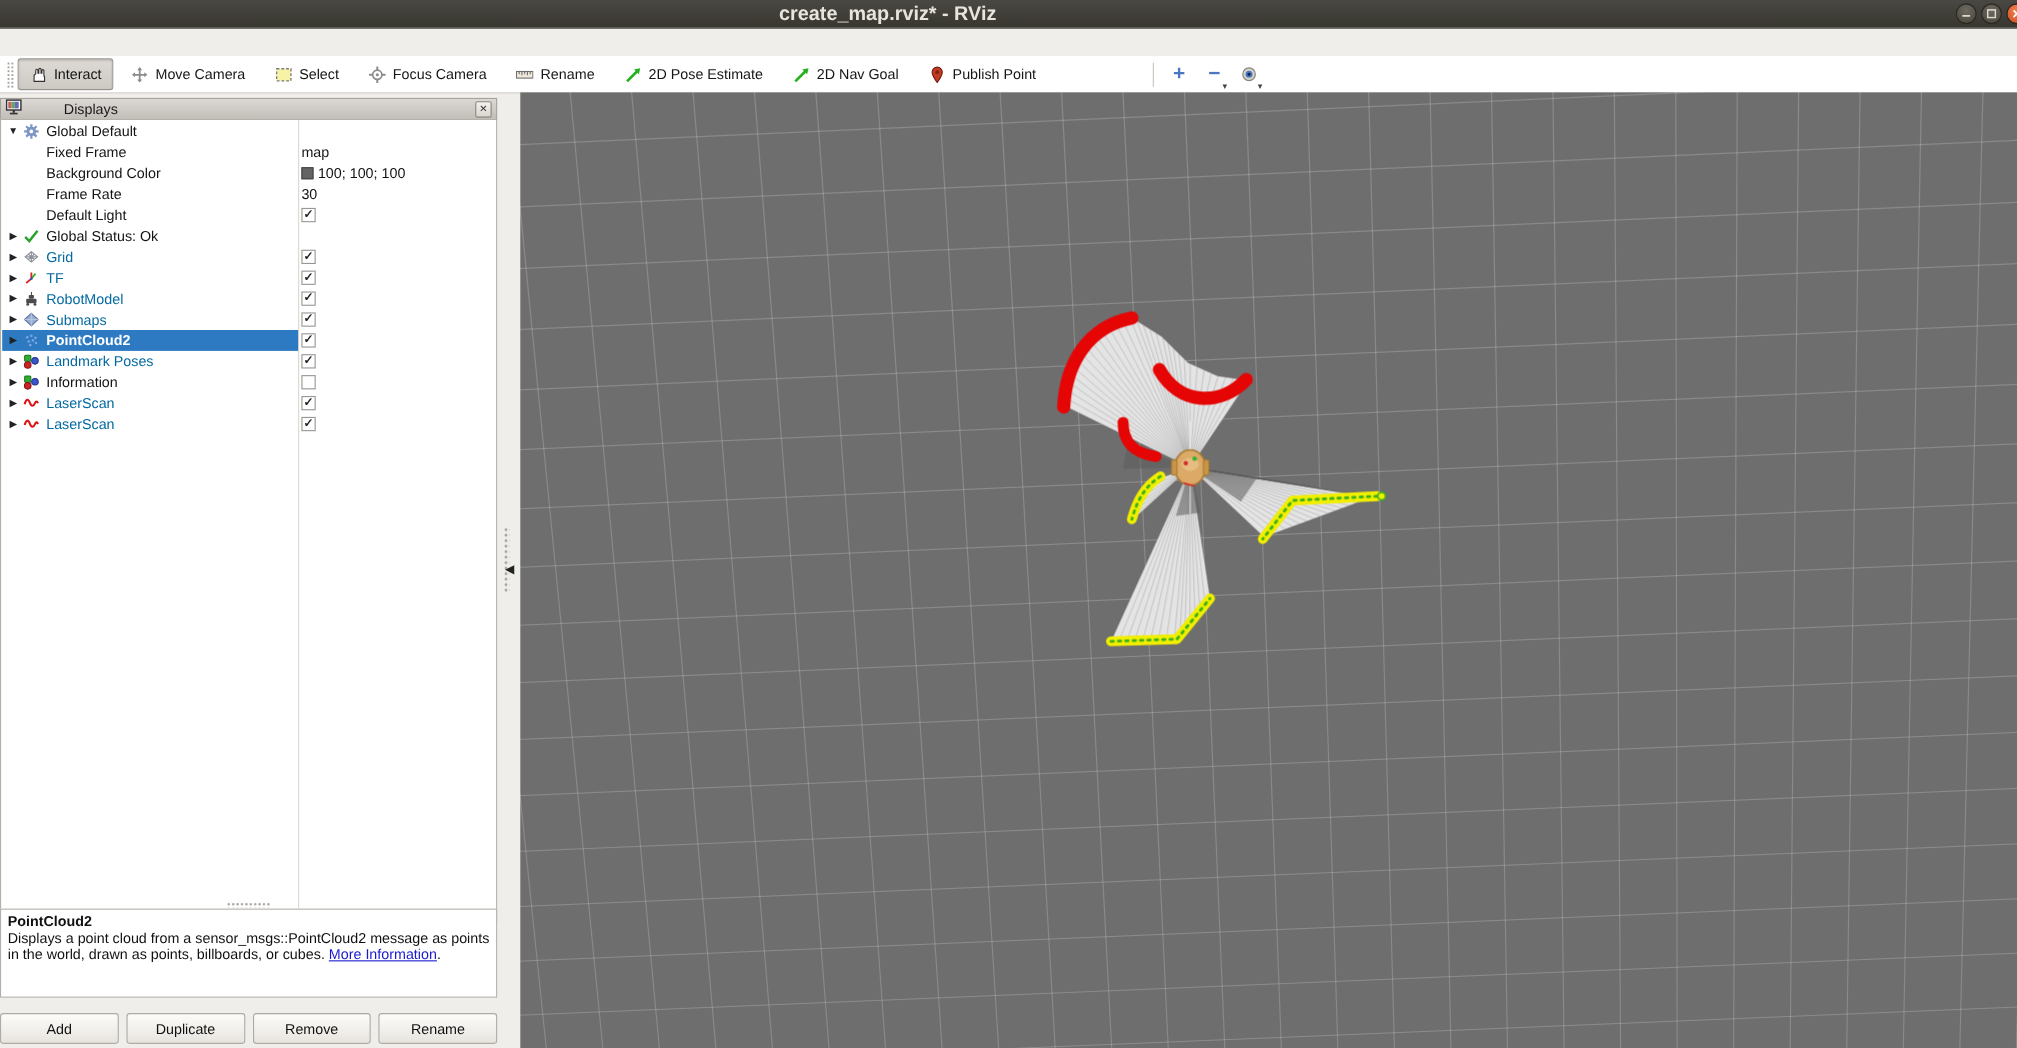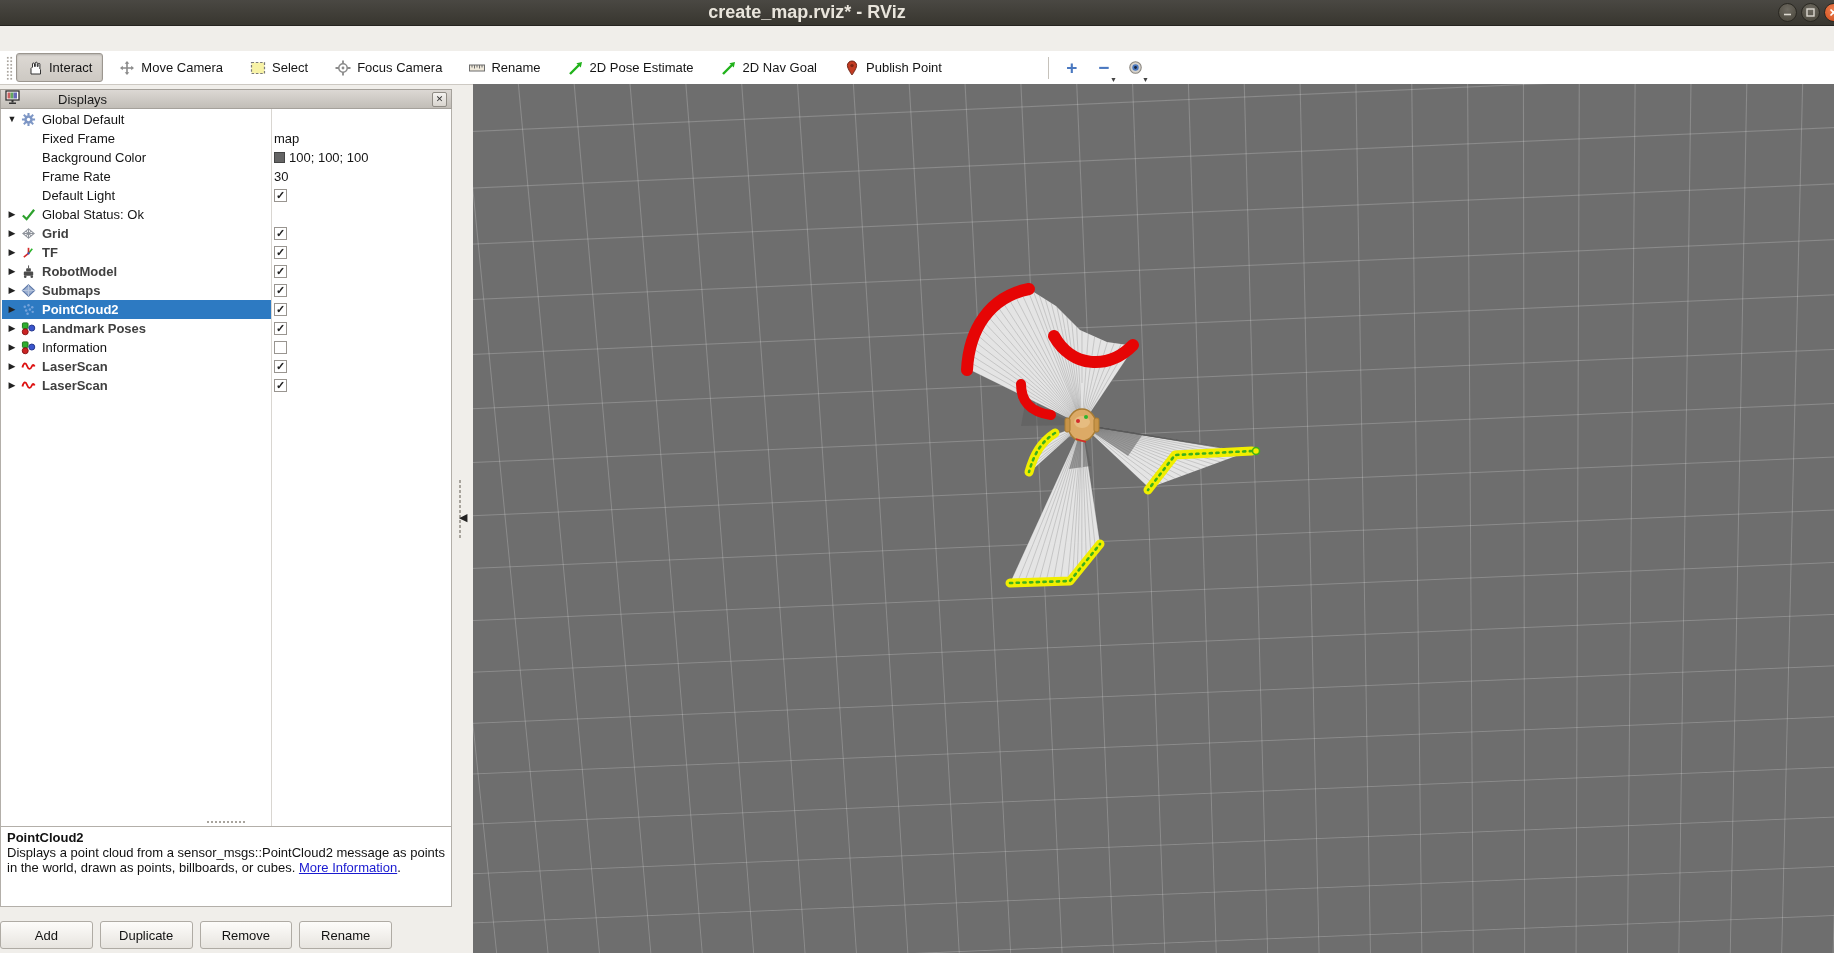--- a/index.html
+++ b/index.html
@@ -49,33 +49,33 @@
                font-size:9px;line-height:13px;text-align:center;color:#333;}
   .tree{position:absolute;left:0;top:20px;width:452px;height:729px;box-sizing:border-box;
         background:#fff;border:1px solid #b3afa9;border-top:none;overflow:hidden;}
   .col-divider{position:absolute;left:270px;top:0;bottom:0;width:1px;background:#d9d6d1;}
   .trow{position:absolute;left:1px;width:449px;height:19px;font-size:13px;color:#141414;}
   .trow .sel-bg{position:absolute;left:0;top:0;width:269px;height:19px;background:#2d7ac2;}
   .trow .expander{position:absolute;left:4px;top:0;width:12px;height:19px;line-height:19px;
                   font-size:9px;color:#222;text-align:center;}
   .trow .ticon{position:absolute;left:19px;top:2px;width:15px;height:15px;}
   .trow .tlabel{position:absolute;left:40px;top:0;height:19px;line-height:19px;white-space:nowrap;}
-  .trow .tlabel.blue{color:#404040;font-weight:bold;}
+  .trow .tlabel.blue{color:#0369a1;font-weight:normal;}
   .trow.selected .tlabel{color:#fff;font-weight:bold;}
   .trow .tvalue{position:absolute;left:272px;top:0;height:19px;display:flex;align-items:center;gap:4px;}
   .checkbox{width:13px;height:13px;box-sizing:border-box;border:1px solid #999590;background:#fff;
             font-size:11px;line-height:11px;text-align:center;color:#222;font-weight:bold;}
   .swatch{width:11px;height:11px;border:1px solid #444;box-sizing:border-box;}
   .hdots{position:absolute;left:206px;top:731px;width:40px;height:5px;
          background-image:radial-gradient(#a8a49d 1px,transparent 1.2px);background-size:4px 4px;}
   .descbox{position:absolute;left:0;top:737px;width:452px;height:81px;box-sizing:border-box;
            background:#fff;border:1px solid #b3afa9;padding:3px 6px;font-size:13px;line-height:1.17;color:#111;}
   .descbox .dtitle{font-weight:bold;}
   .descbox a{color:#1a1ad0;text-decoration:underline;}
-  .btnrow{position:absolute;left:0;top:832px;width:392px;height:27px;display:flex;gap:7px;}
+  .btnrow{position:absolute;left:0;top:832px;width:452px;height:27px;display:flex;gap:7px;}
   .pbtn{flex:1;height:26px;background:linear-gradient(#fdfcfa,#e7e4df);border:1px solid #afaba4;
         border-radius:3px;font-size:13px;color:#111;display:flex;align-items:center;justify-content:center;}
 
   
   .splitter{position:absolute;left:452px;top:89px;width:21px;height:861px;}
   .splitter .vdots2{position:absolute;left:6px;top:390px;width:5px;height:60px;
         background-image:radial-gradient(#a8a49d 1px,transparent 1.2px);background-size:4px 5px;}
   .collapse-arrow{position:absolute;left:7px;top:422px;font-size:11px;color:#222;}
 
   

